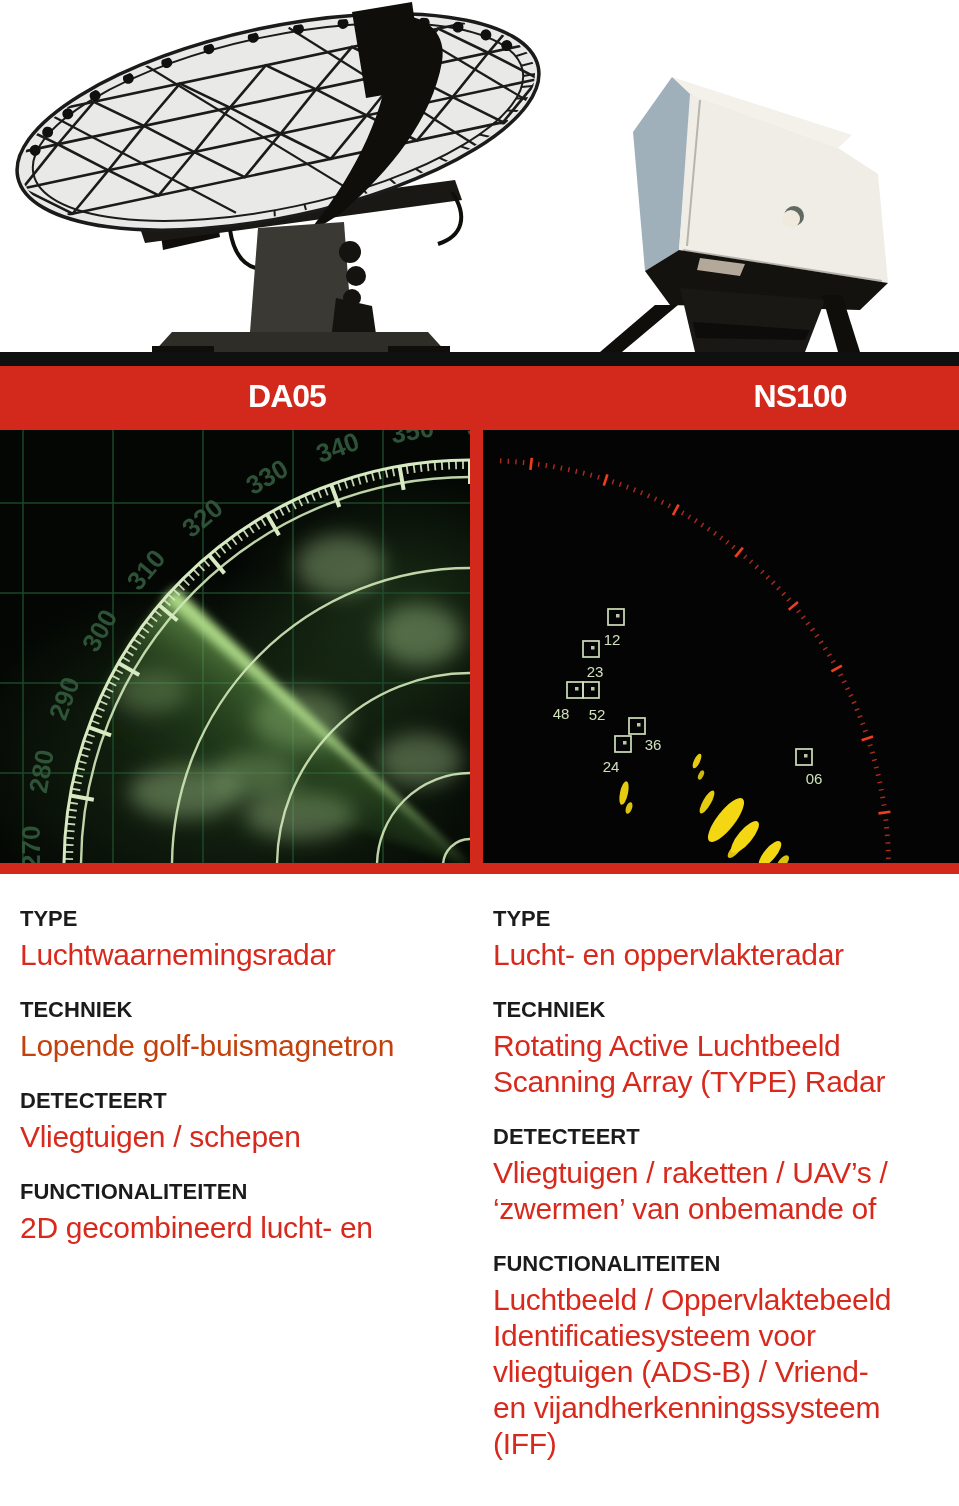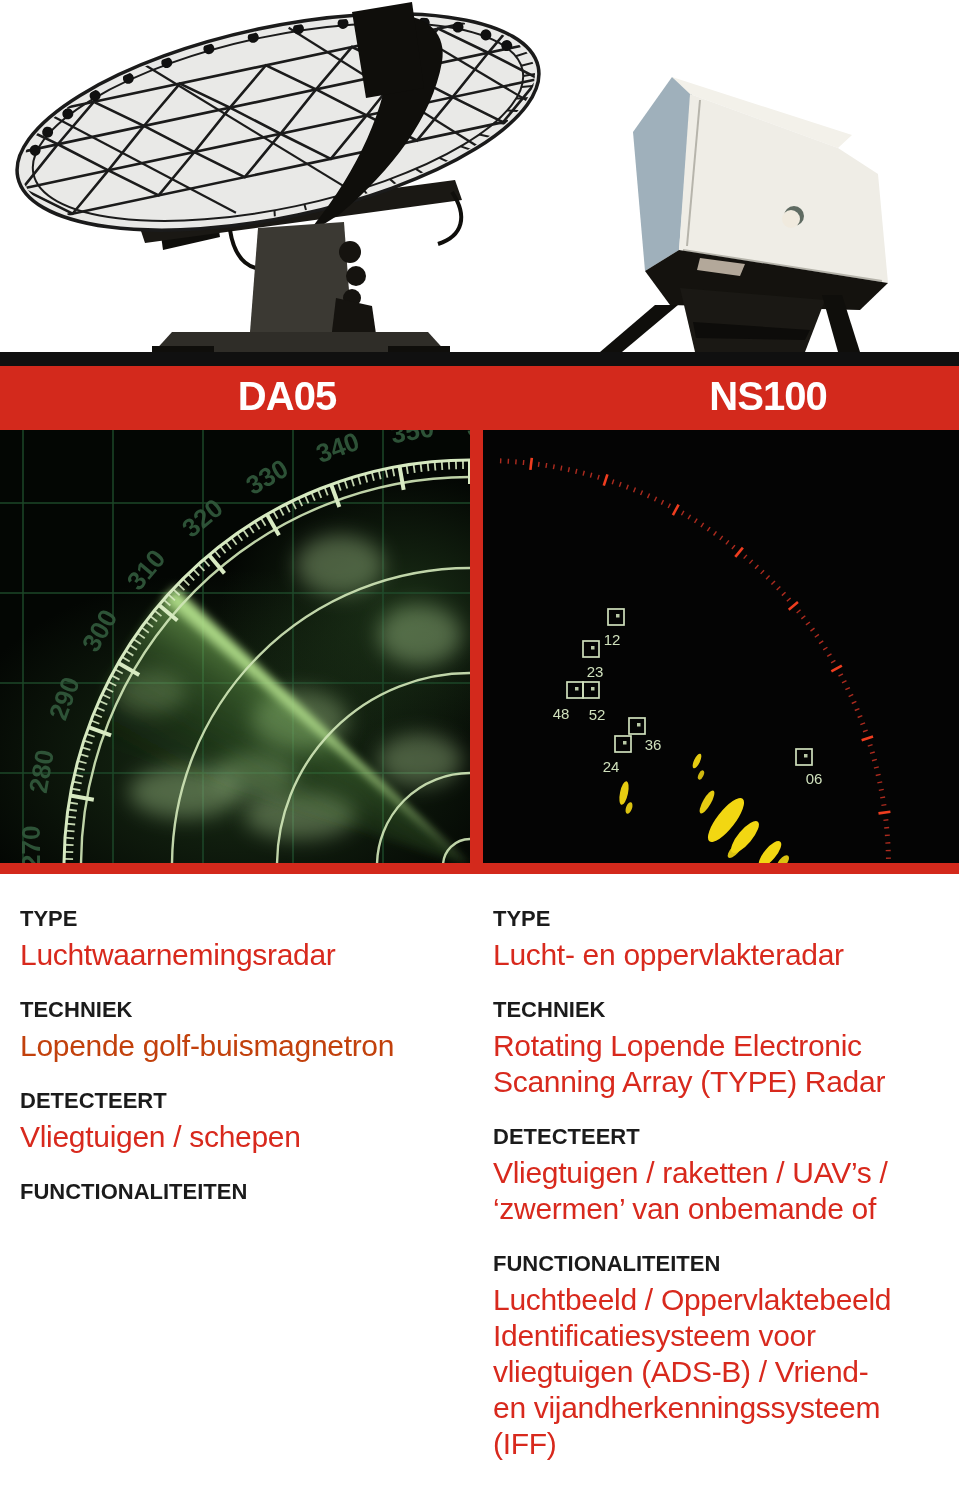--- a/index.html
+++ b/index.html
@@ -5,23 +5,23 @@
   html,body{margin:0;padding:0;background:#ffffff;}
   .page{position:relative;width:959px;height:1506px;background:#ffffff;overflow:hidden;
         font-family:"Liberation Sans", sans-serif;}
   
   .illus{position:absolute;left:0;top:0;width:959px;height:366px;background:#ffffff;}
   .illus svg{position:absolute;top:0;}
   .ground-bar{position:absolute;left:0;top:352px;width:959px;height:14px;background:#101010;}
   
   .banner{position:absolute;left:0;top:366px;width:959px;height:64px;}
   .banner-label{position:absolute;top:50%;transform:translate(-50%,-54%);
-    color:#ffffff;font-weight:bold;font-size:40px;letter-spacing:-1px;white-space:nowrap;}
+    color:#ffffff;font-weight:bold;font-size:32px;letter-spacing:-1px;white-space:nowrap;}
   #banner-left{left:287px;}
-  #banner-right{left:768px;}
+  #banner-right{left:800px;}
   
   .radars{position:absolute;left:0;top:430px;width:959px;height:444px;background:#040404;}
   #left-radar{position:absolute;left:0;top:0;width:470px;height:433px;display:block;}
   #right-radar{position:absolute;left:483px;top:0;width:476px;height:433px;display:block;}
   .divider{position:absolute;left:470px;top:0;width:13px;height:444px;}
   .bottom-strip{position:absolute;left:0;top:433px;width:959px;height:11px;}
   
   .spec-col{position:absolute;top:906px;width:450px;}
   #spec-left{left:20px;}
   #spec-right{left:493px;}
@@ -440,30 +440,31 @@
       <div class="spec-section">
         <div class="spec-heading" style="color: rgb(27, 27, 27);">TECHNIEK</div>
         <div class="spec-line" style="color: #c2410c;">Lopende golf-buismagnetron</div>
       </div>
       <div class="spec-section">
         <div class="spec-heading" style="color: rgb(27, 27, 27);">DETECTEERT</div>
         <div class="spec-line" style="color: rgb(216, 41, 29);">Vliegtuigen / schepen</div>
       </div>
       <div class="spec-section">
         <div class="spec-heading" style="color: rgb(27, 27, 27);">FUNCTIONALITEITEN</div>
+        <div class="spec-line" style="color: rgb(216, 41, 29);">2D gecombineerd lucht- en</div>
       </div>
     </div>
   <div class="spec-col" id="spec-right">
       <div class="spec-section">
         <div class="spec-heading" style="color: rgb(27, 27, 27);">TYPE</div>
         <div class="spec-line" style="color: rgb(216, 41, 29);">Lucht- en oppervlakteradar</div>
       </div>
       <div class="spec-section">
         <div class="spec-heading" style="color: rgb(27, 27, 27);">TECHNIEK</div>
-        <div class="spec-line" style="color: rgb(216, 41, 29);">Rotating Lopende Electronic</div>
+        <div class="spec-line" style="color: rgb(216, 41, 29);">Rotating Active Luchtbeeld</div>
         <div class="spec-line" style="color: rgb(216, 41, 29);">Scanning Array (TYPE) Radar</div>
       </div>
       <div class="spec-section">
         <div class="spec-heading" style="color: rgb(27, 27, 27);">DETECTEERT</div>
         <div class="spec-line" style="color: rgb(216, 41, 29);">Vliegtuigen / raketten / UAV’s /</div>
         <div class="spec-line" style="color: rgb(216, 41, 29);">‘zwermen’ van onbemande of</div>
       </div>
       <div class="spec-section">
         <div class="spec-heading" style="color: rgb(27, 27, 27);">FUNCTIONALITEITEN</div>
         <div class="spec-line" style="color: rgb(216, 41, 29);">Luchtbeeld / Oppervlaktebeeld</div>

